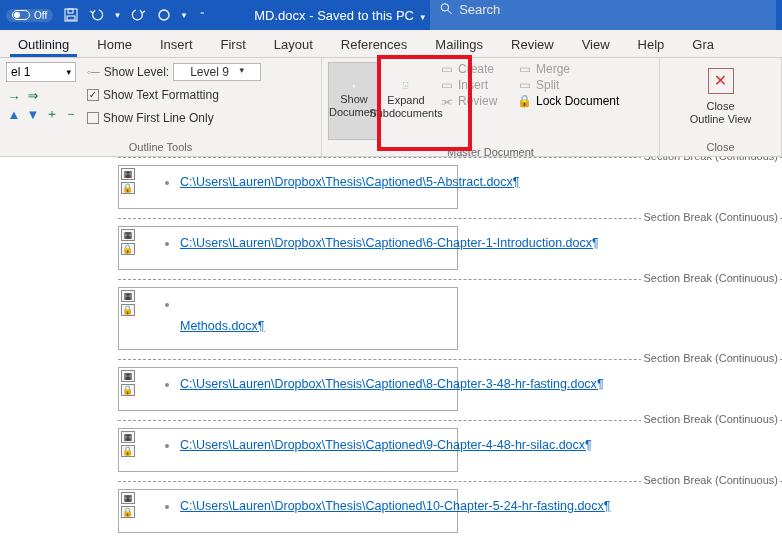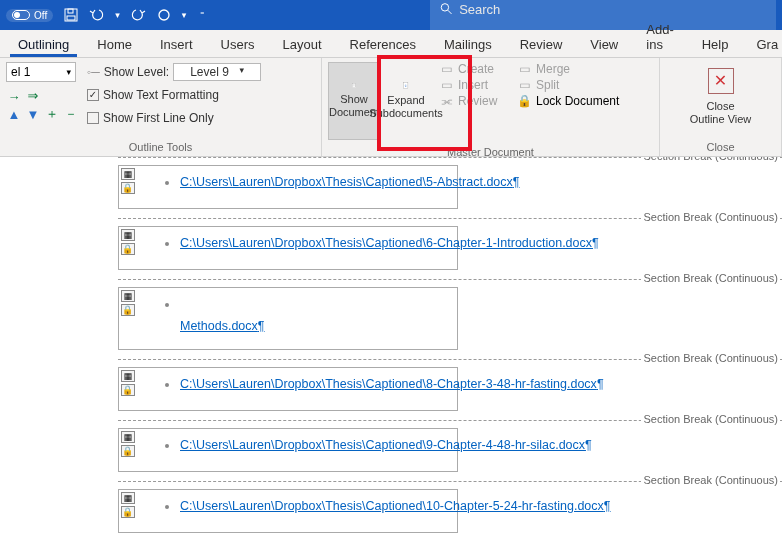--- a/index.html
+++ b/index.html
@@ -96,40 +96,45 @@
         </svg>
     </span>
     <span class="qat-icon">
       <svg width="14" height="14" viewBox="0 0 14 14">
           <circle cx="7" cy="7" r="5" fill="none" stroke="#fff" stroke-width="1.3"></circle>
         </svg>
     </span>
     <span style="color:#fff;font-size:9px">▾</span>
     <span style="color:#fff;margin-left:4px">⁼</span>
   </div>
+  <div class="title-text">
+    <span>MD.docx</span>
+    <span> - </span>
+    <span>Saved to this PC</span>
+    <span class="caret">▾</span>
+  </div>
   <div class="search-area">
     <svg width="14" height="14" viewBox="0 0 16 16" style="margin-right:6px">
         <circle cx="6" cy="6" r="4.5" fill="none" stroke="#fff" stroke-width="1.2"></circle>
         <line x1="9.5" y1="9.5" x2="14" y2="14" stroke="#fff" stroke-width="1.2"></line>
       </svg>
     <input placeholder="Search" style="">
   </div>
 </div>
 
 <div class="tabs" id="tabs">
     <div class="tab active">Outlining</div>
     <div class="tab">Home</div>
     <div class="tab">Insert</div>
-    <div class="tab">Users</div>
+    <div class="tab">First</div>
     <div class="tab">Layout</div>
     <div class="tab">References</div>
     <div class="tab">Mailings</div>
     <div class="tab">Review</div>
     <div class="tab">View</div>
-    <div class="tab">Add-ins</div>
     <div class="tab">Help</div>
     <div class="tab">Gra</div>
   </div>
 
 <div class="ribbon">
 
   <div class="group outline-tools">
     <div class="group-body">
       <div class="promote-block">
         <div class="lvl-row">

